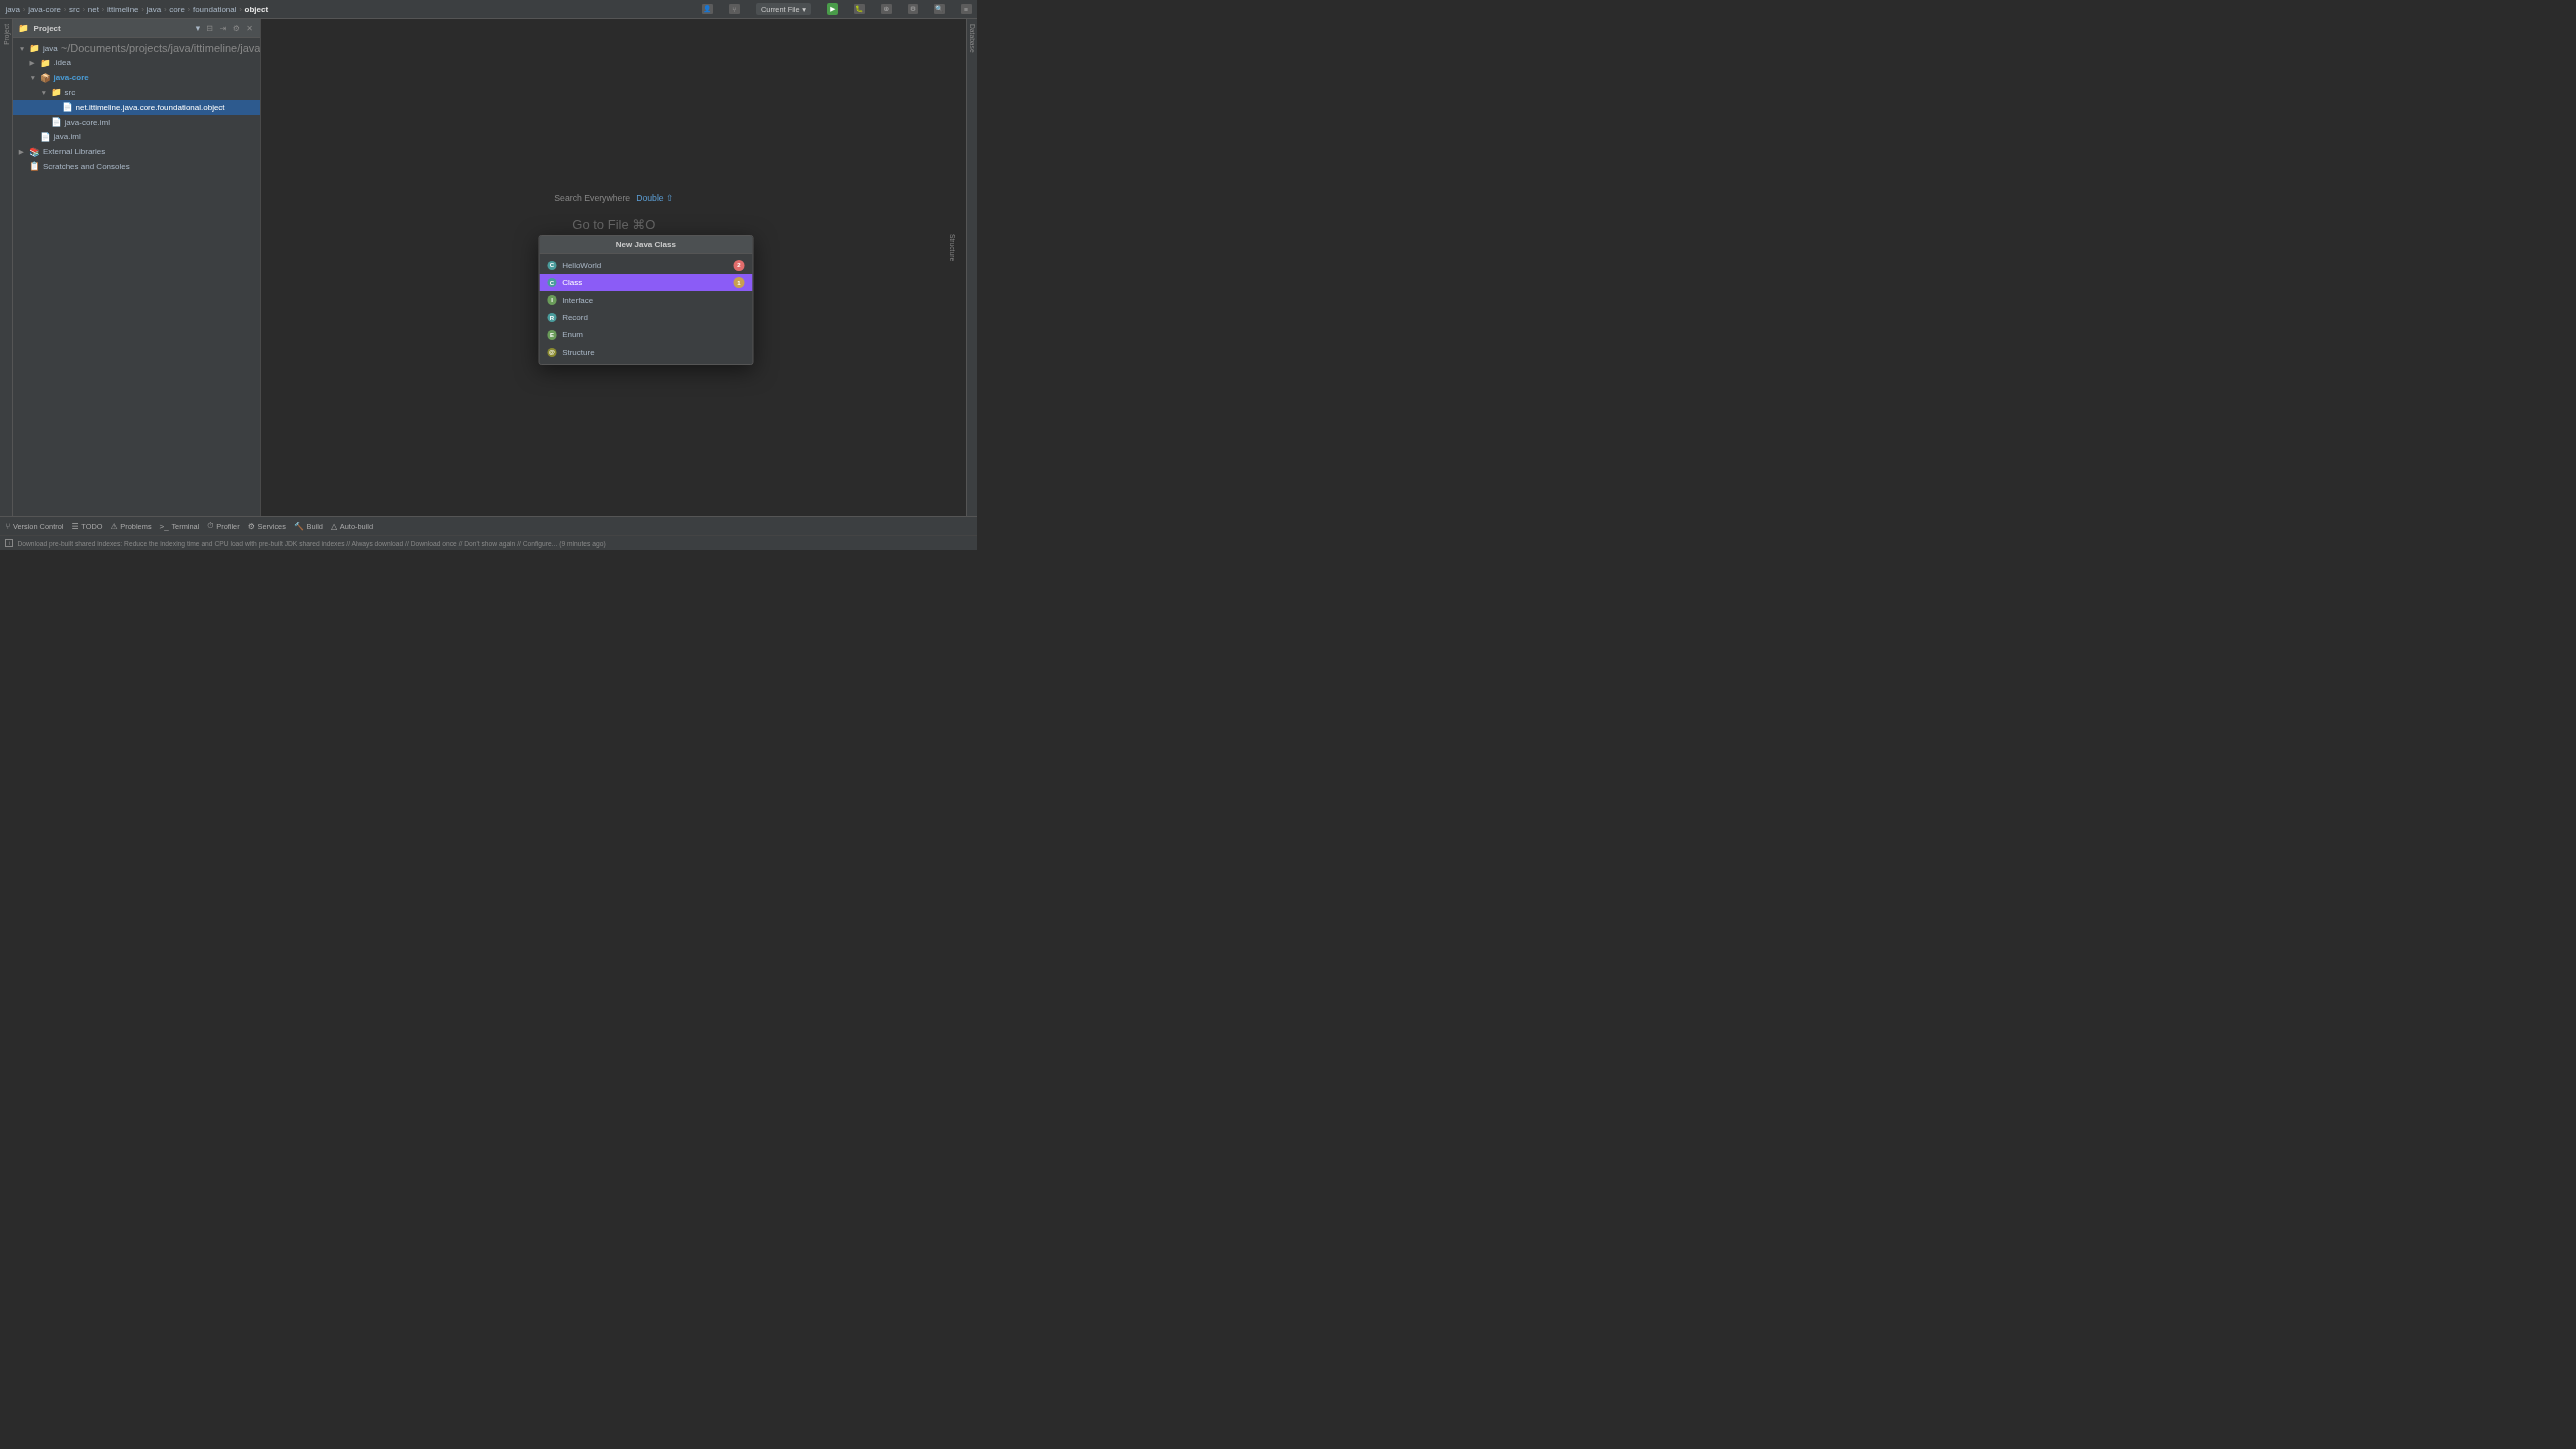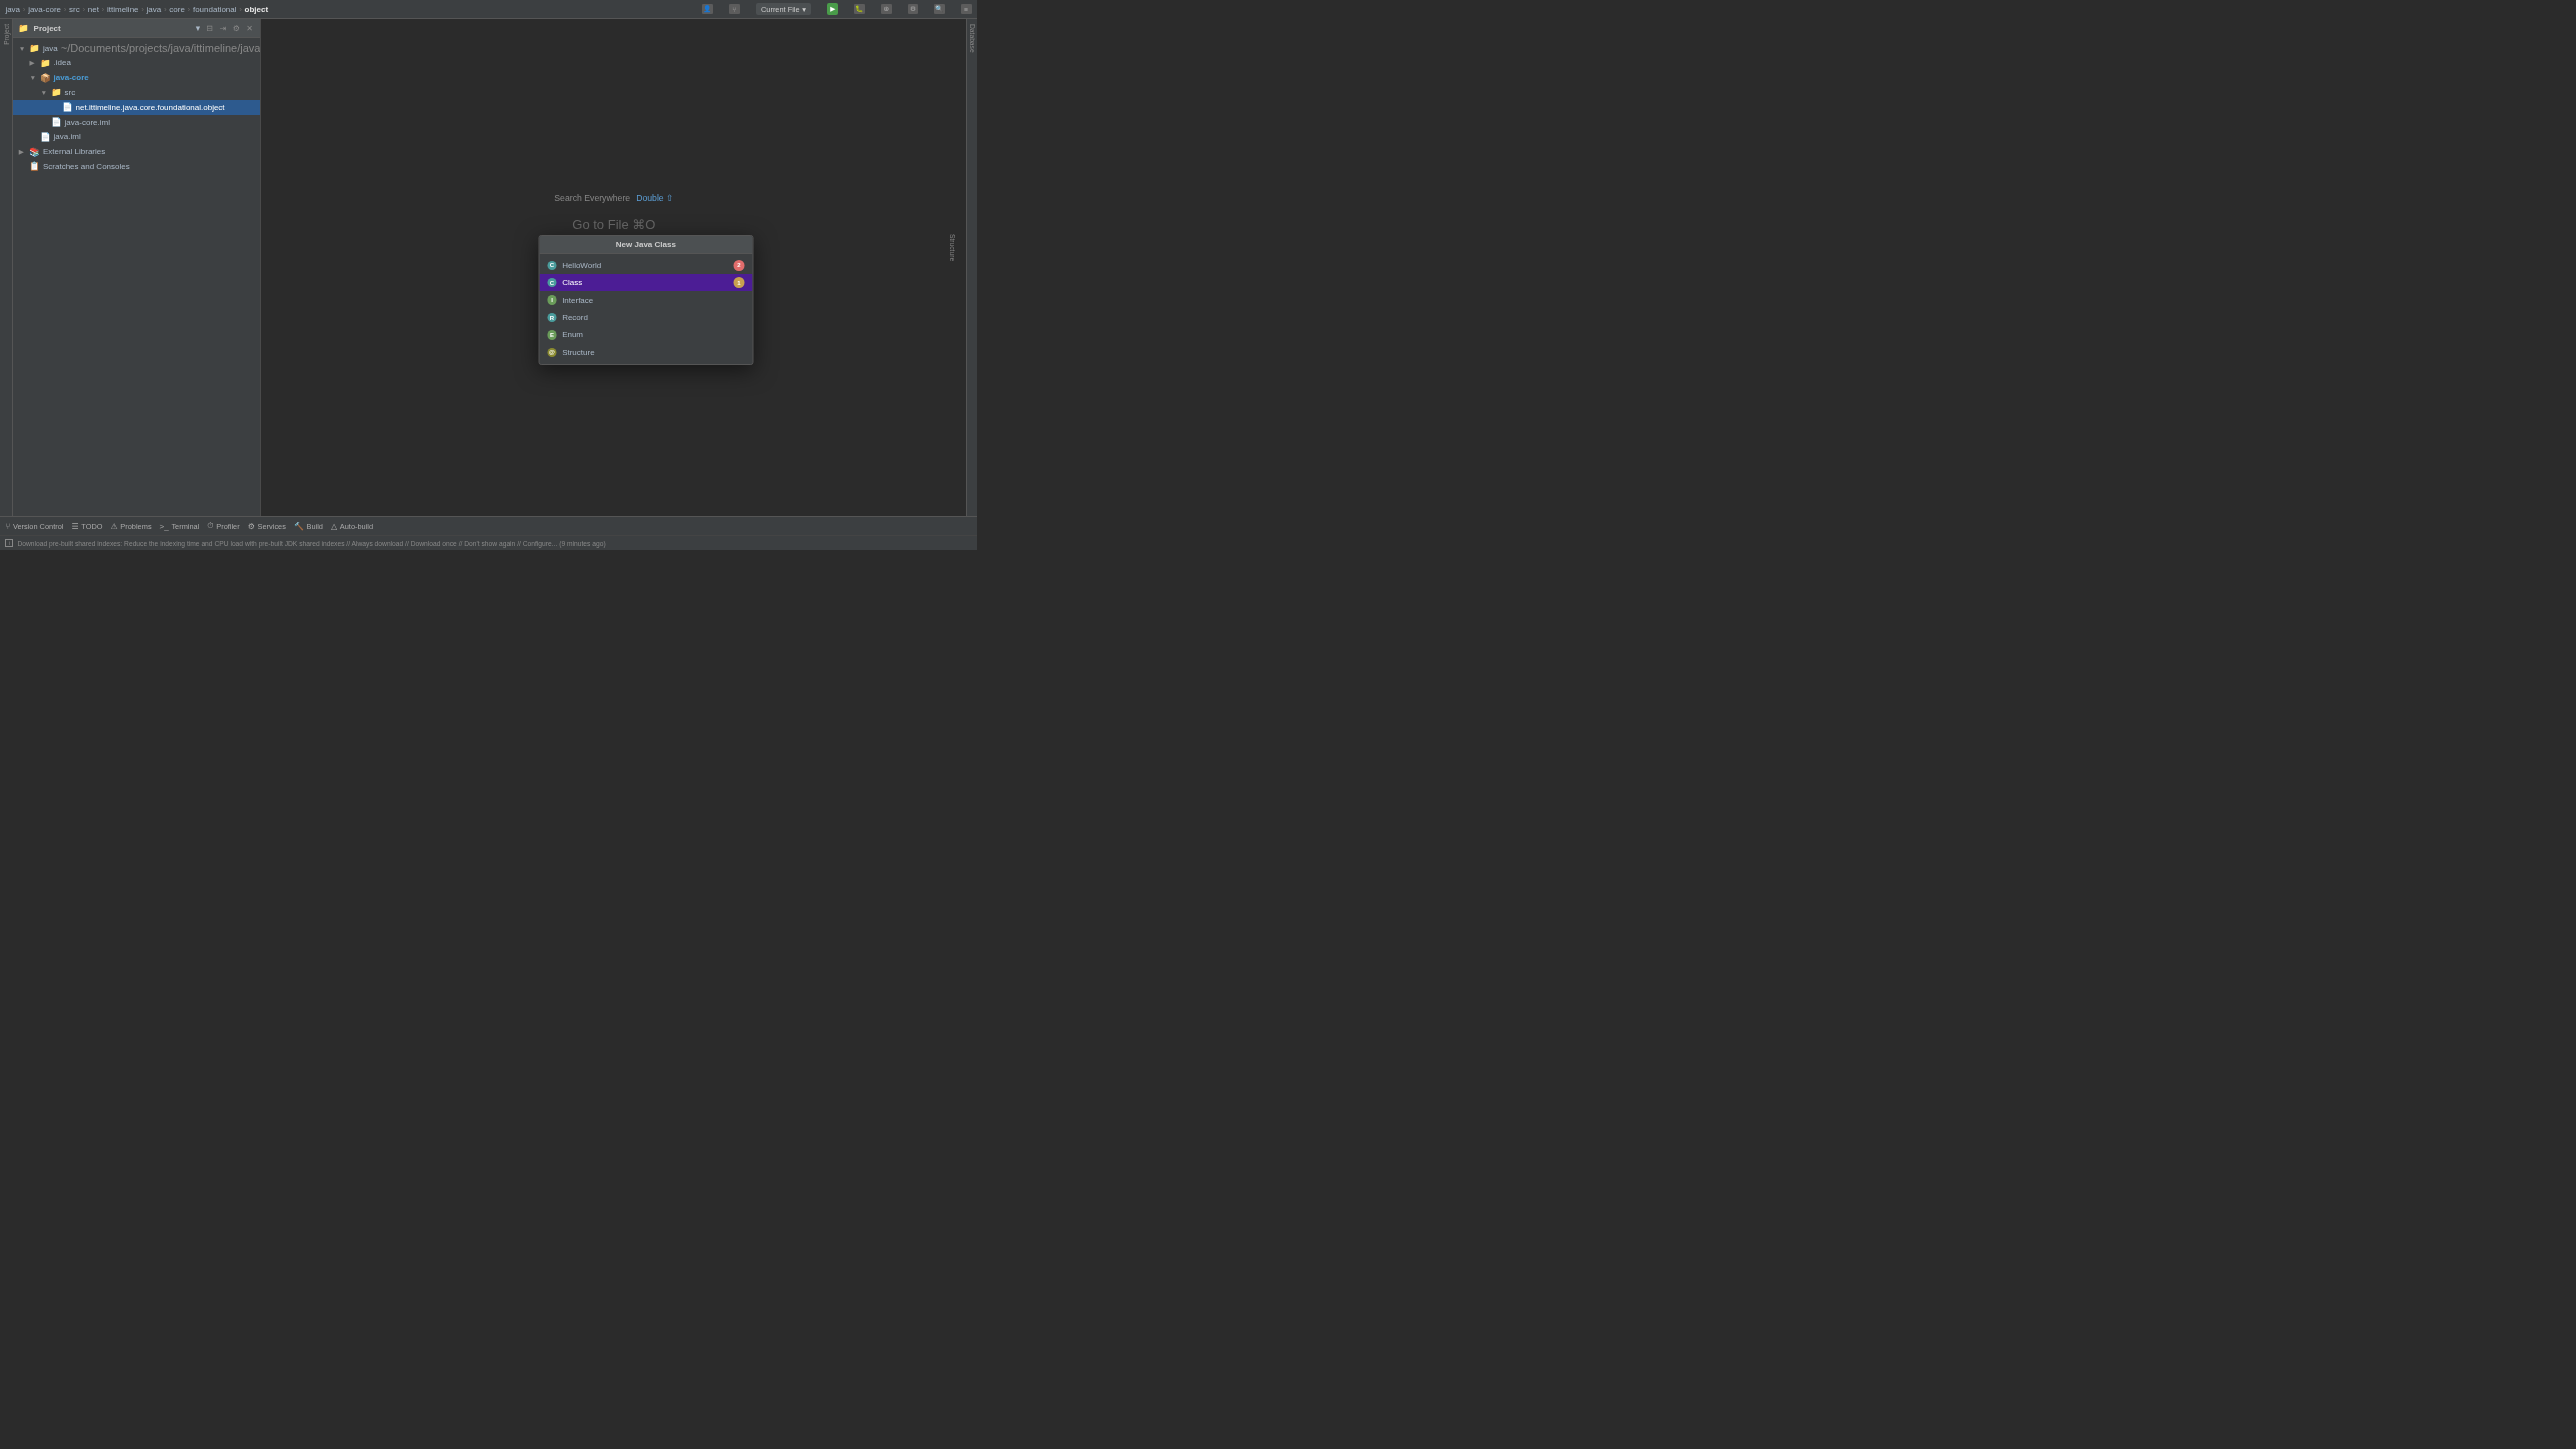--- a/index.html
+++ b/index.html
@@ -221,21 +221,21 @@
     .dialog-list { padding: 2.7px 0; text-align: right; }
     .dialog-item {
       display: flex;
       align-items: center;
       height: 17.4px;
       padding: 0 8px;
       cursor: pointer;
       gap: 5.4px;
       font-size: 8px;
     }
-    .dialog-item.selected { background: #4c1d95; color: #fff; }
+    .dialog-item.selected { background: #8b5cf6; color: #fff; }
     .dialog-item .item-icon {
       width: 9.4px;
       height: 9.4px;
       border-radius: 50%;
       display: flex;
       align-items: center;
       justify-content: center;
       font-size: 6px;
       font-weight: bold;
       flex-shrink: 0;

